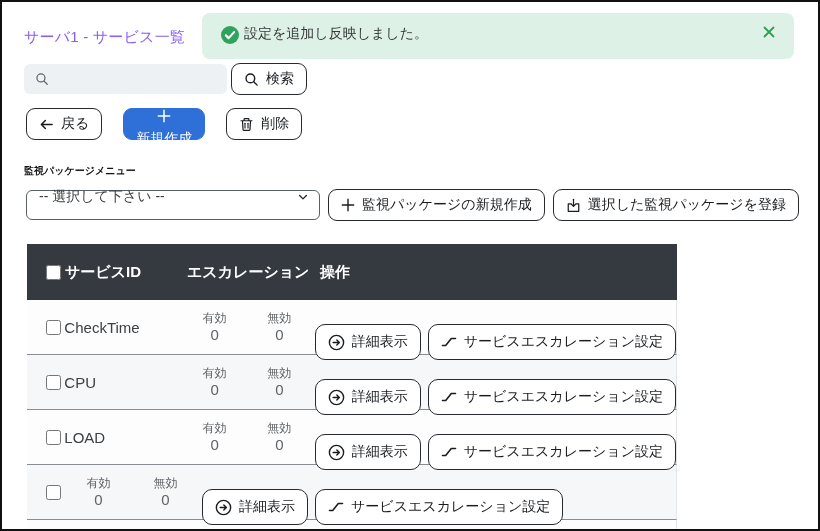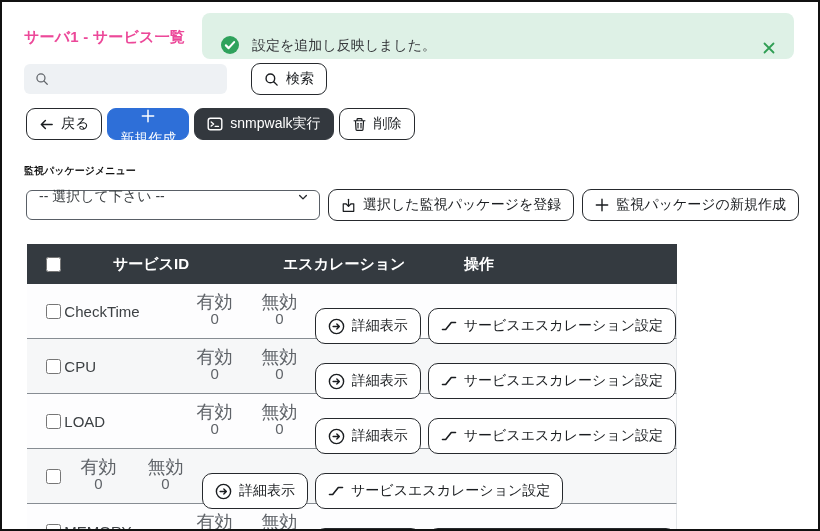--- a/index.html
+++ b/index.html
@@ -11,88 +11,88 @@
     border:2px solid #111111;
     overflow:hidden;
     color:#1f2327;
   }
   .icn { display:inline-flex; align-items:center; justify-content:center; flex:0 0 auto; }
   .icn svg { display:block; }
 
   
   .page-title {
     position:absolute; left:22px; top:26px;
-    font-size:15px; font-weight:bold; color:#ec4899;
+    font-size:15px; font-weight:normal; color:#8b5cf6;
     letter-spacing:.2px;
   }
 
   
   .alert {
     position:absolute; left:200px; top:11px; width:592px; height:46px;
     background:#def1e6; border-radius:8px;
-    display:flex; align-items:flex-end; gap:12px;
-    padding:4px 18px;
+    display:flex; align-items:flex-start; gap:4px;
+    padding:12px 18px;
   }
   .alert-text { font-size:14px; color:#37393c; }
   .alert-close { margin-left:auto; background:none; border:none; cursor:pointer; display:flex; }
 
   
-  .search-row { position:absolute; left:22px; top:61px; display:flex; align-items:center; gap:24px; }
+  .search-row { position:absolute; left:22px; top:61px; display:flex; align-items:center; gap:4px; }
   .search-box { position:relative; width:203px; }
   .search-input {
     width:203px; height:30px; background:#eef1f4; border:none; border-radius:6px;
     padding:0 10px 0 34px; font-size:14px; color:#333; outline:none;
     font-family:"Liberation Sans","DejaVu Sans",sans-serif;
   }
   .search-box .icn { position:absolute; left:11px; top:8px; color:#5f6368; }
   .btn {
     display:inline-flex; align-items:center; gap:7px;
     background:#fff; border:1.5px solid #26292d; border-radius:9px;
     font-size:14px; color:#1a1d20; padding:0 12px; height:32px; cursor:pointer;
     font-family:"Liberation Sans","DejaVu Sans",sans-serif;
     white-space:nowrap;
   }
   .btn-primary { background:#2e6fd8; border-color:#2e6fd8; color:#fff;flex-direction:column; }
   .btn-dark    { background:#33383e; border-color:#33383e; color:#fff; }
 
   
-  .toolbar { position:absolute; left:24px; top:106px; display:flex; align-items:center; gap:5px; }
+  .toolbar { position:absolute; left:24px; top:106px; display:flex; align-items:center; gap:21px; }
 
   
   .pkg-heading {
     position:absolute; left:22px; top:162px;
     font-size:10px; font-weight:bold; color:#111;
   }
   .pkg-row { position:absolute; left:24px; top:187px; display:flex; align-items:center; gap:8px; }
   .select {
     width:294px; height:30px; background:#fff;
     border:1px solid #595f66; border-radius:6px;
     display:flex; align-items:center; justify-content:space-between;
     padding:0 10px 16px 12px; font-size:14px; color:#3c4043; cursor:pointer;
   }
 
   
   .table { position:absolute; left:25px; top:242px; width:650px; }
   .thead {
-    height:40px; background:#343a40; color:#fff;
-    display:flex; align-items:center; font-size:15px; font-weight:bold;gap:48px;
+    height:56px; background:#343a40; color:#fff;
+    display:flex; align-items:center; font-size:15px; font-weight:bold;
   }
   .cell { display:flex; align-items:center; }
   .c-check { width:38px; padding-left:19px; }
   .c-id    { width:122px; }
   .h-esc   { width:133px;text-align:center; }
   .trow {
     height:55px; display:flex; align-items:center;
     border-bottom:1px solid #878d93; border-right:1px solid #e4e7ea;
     background:#fdfdfe;
   }
   .trow:nth-child(even) { background:#f6f7f8; }
   .trow .c-id { font-size:15px; color:#3c4043; }
   .c-num { width:67px; flex-direction:column; justify-content:center; align-items:center; gap:1px; }
-  .num-label { font-size:18px; color:#5f6368; line-height:13px; }
+  .num-label { font-size:12px; color:#5f6368; line-height:13px; }
   .num-val   { font-size:15px; color:#5f6368; line-height:17px; }
   .c-actions { flex:1; display:flex; gap:7px; padding-left:3px; }
   .btn-row { height:36px; border-radius:10px; background:#fff;margin-top:30px; }
   .cb { width:15px; height:15px; cursor:pointer; }
 </style>
 </head>
 <body>
 
 <h1 class="page-title">サーバ1 - サービス一覧</h1>
 
@@ -144,30 +144,20 @@
     <span>戻る</span>
   </button>
   <button class="btn btn-primary">
     <span class="icn">
       <svg width="14" height="14" viewBox="0 0 16 16">
           <path d="M8 1.5v13 M1.5 8h13" stroke="currentColor" stroke-width="1.7" stroke-linecap="round"></path>
         </svg>
     </span>
     <span>新規作成</span>
   </button>
-  <button class="btn btn-dark">
-    <span class="icn">
-      <svg width="16" height="16" viewBox="0 0 16 16">
-          <rect x="1.2" y="2.2" width="13.6" height="11.6" rx="2.2" fill="none" stroke="currentColor" stroke-width="1.4"></rect>
-          <path d="M4.2 6l2.4 2-2.4 2" fill="none" stroke="currentColor" stroke-width="1.4" stroke-linecap="round" stroke-linejoin="round"></path>
-          <line x1="8.2" y1="10.4" x2="11.4" y2="10.4" stroke="currentColor" stroke-width="1.4" stroke-linecap="round"></line>
-        </svg>
-    </span>
-    <span>snmpwalk実行</span>
-  </button>
   <button class="btn">
     <span class="icn">
       <svg width="15" height="15" viewBox="0 0 16 16">
           <path d="M2.2 4h11.6 M5.4 4V2.7c0-.5.4-.9.9-.9h3.4c.5 0 .9.4.9.9V4 M3.7 4l.6 9.4c0 .5.4.8.9.8h5.6c.5 0 .9-.3.9-.8L12.3 4" fill="none" stroke="currentColor" stroke-width="1.3" stroke-linecap="round" stroke-linejoin="round"></path>
           <line x1="6.4" y1="6.6" x2="6.4" y2="11.6" stroke="currentColor" stroke-width="1.2" stroke-linecap="round"></line>
           <line x1="9.6" y1="6.6" x2="9.6" y2="11.6" stroke="currentColor" stroke-width="1.2" stroke-linecap="round"></line>
         </svg>
     </span>
     <span>削除</span>
   </button>
@@ -179,35 +169,35 @@
   <div class="select">
     <span>-- 選択して下さい --</span>
     <span class="icn">
       <svg width="12" height="12" viewBox="0 0 16 16">
           <path d="M3.5 6 8 10.5 12.5 6" fill="none" stroke="#26292d" stroke-width="1.8" stroke-linecap="round" stroke-linejoin="round"></path>
         </svg>
     </span>
   </div>
   <button class="btn">
     <span class="icn">
+      <svg width="14" height="14" viewBox="0 0 16 16">
+          <path d="M8 1.5v13 M1.5 8h13" stroke="currentColor" stroke-width="1.6" stroke-linecap="round"></path>
+        </svg>
+    </span>
+    <span>監視パッケージの新規作成</span>
+  </button>
+  <button class="btn">
+    <span class="icn">
       <svg width="15" height="15" viewBox="0 0 16 16">
           <path d="M5.3 6.2H2.4v8h11.2v-8h-2.9" fill="none" stroke="currentColor" stroke-width="1.3" stroke-linejoin="round"></path>
           <line x1="8" y1="1.4" x2="8" y2="8.6" stroke="currentColor" stroke-width="1.3" stroke-linecap="round"></line>
           <path d="M5.6 6.4 8 8.9l2.4-2.5" fill="none" stroke="currentColor" stroke-width="1.3" stroke-linecap="round" stroke-linejoin="round"></path>
         </svg>
     </span>
     <span>選択した監視パッケージを登録</span>
-  </button>
-  <button class="btn">
-    <span class="icn">
-      <svg width="14" height="14" viewBox="0 0 16 16">
-          <path d="M8 1.5v13 M1.5 8h13" stroke="currentColor" stroke-width="1.6" stroke-linecap="round"></path>
-        </svg>
-    </span>
-    <span>監視パッケージの新規作成</span>
   </button>
 </div>
 
 <div class="table">
   <div class="thead">
     <span class="cell c-check">
         <input type="checkbox" class="cb" style="">
       </span>
     <span class="cell c-id">サービスID</span>
     <span class="cell h-esc">エスカレーション</span>

